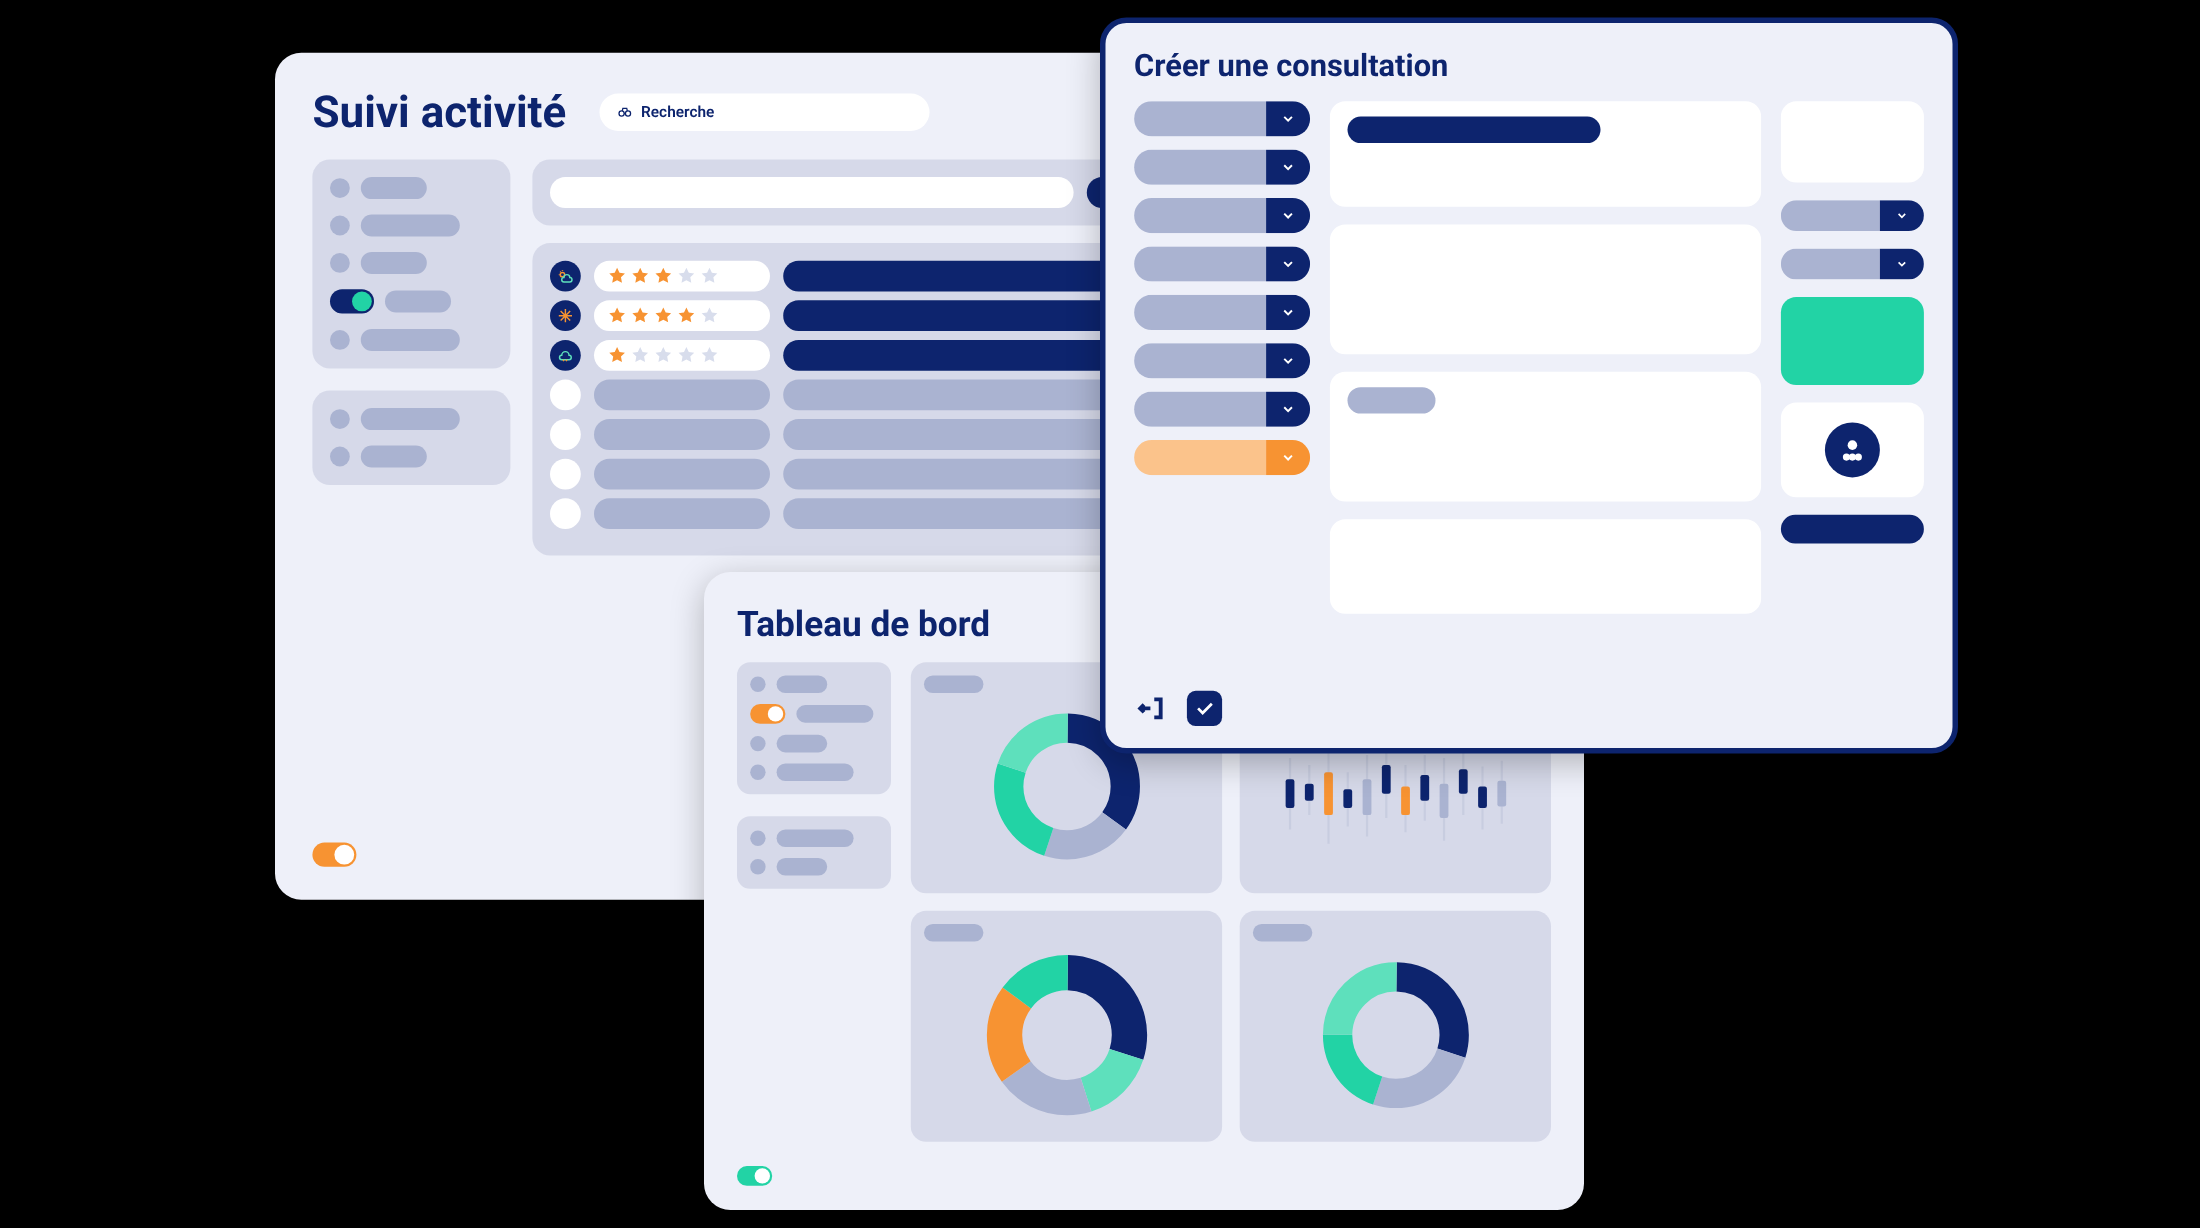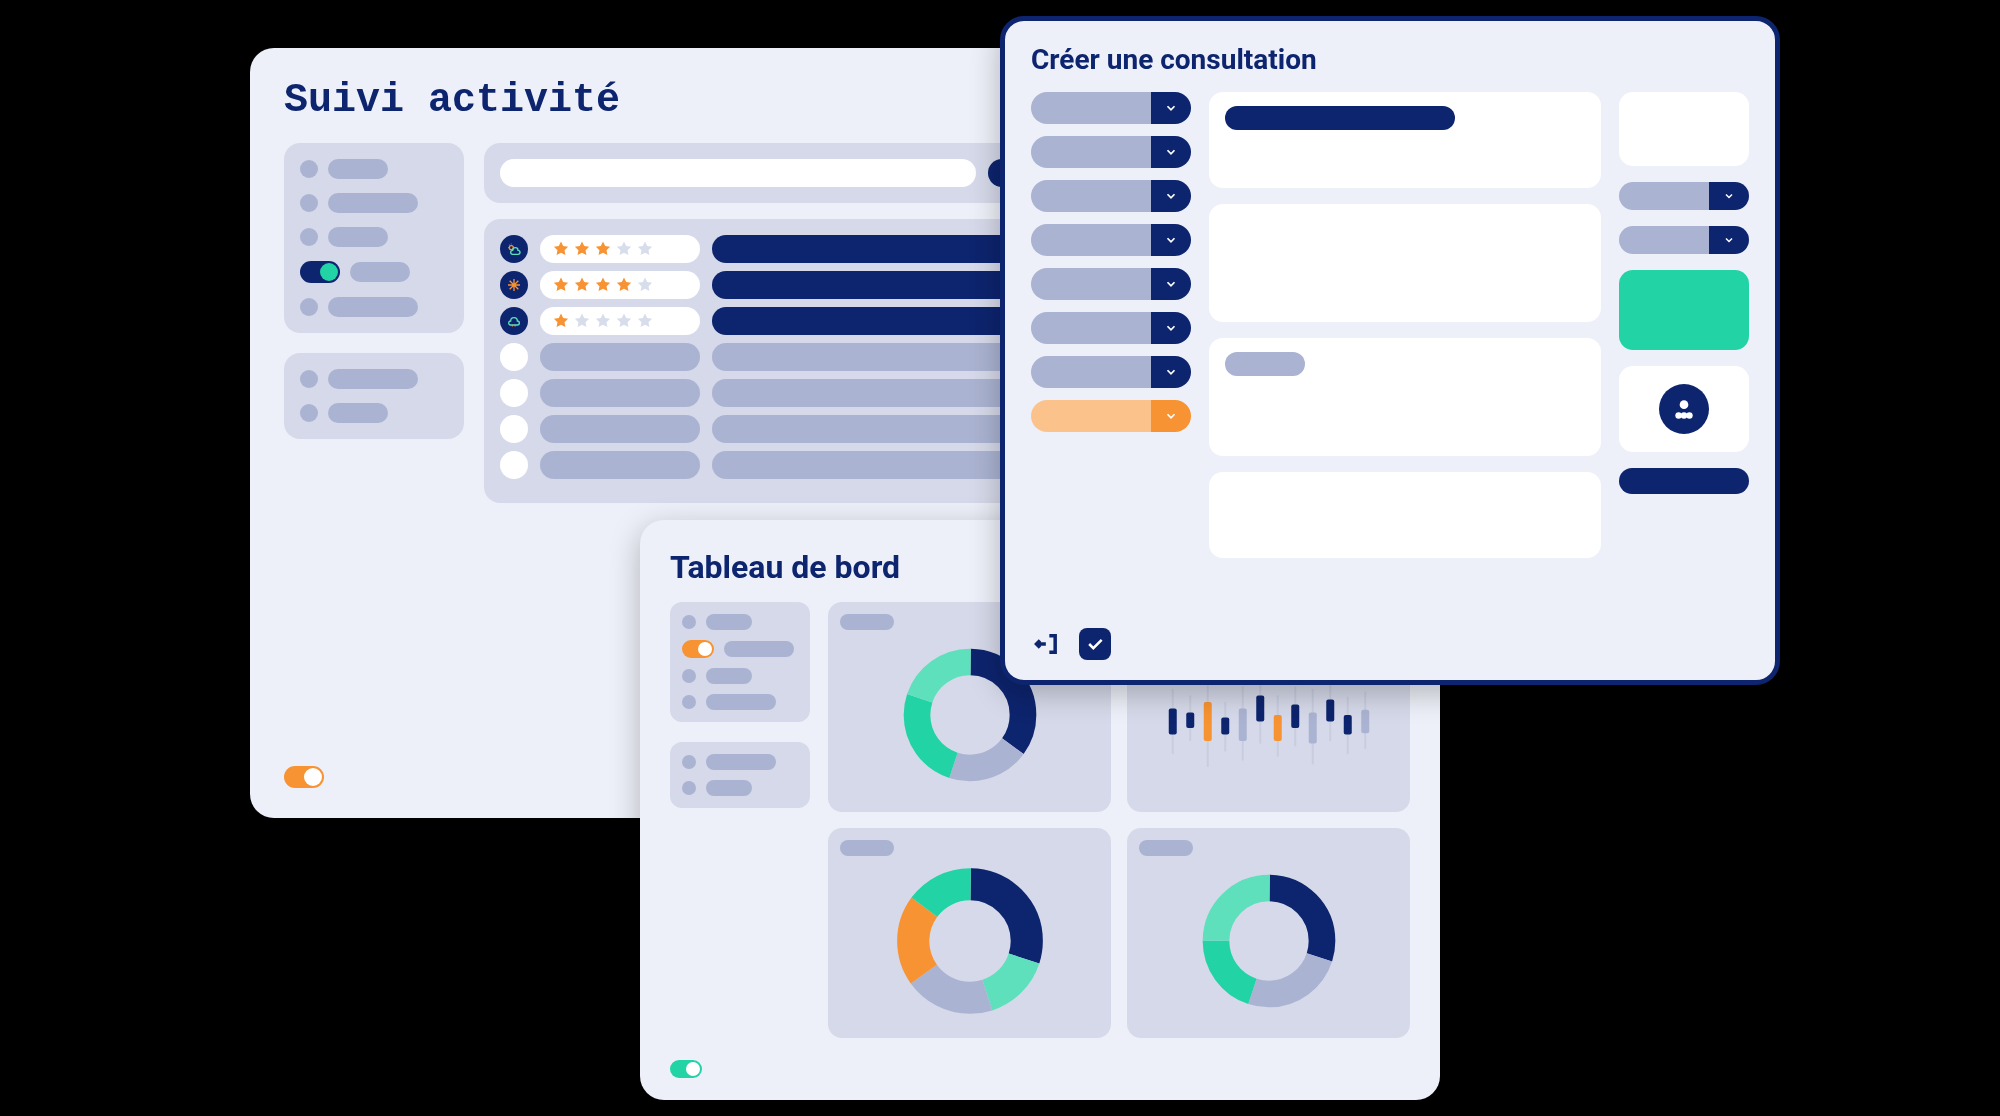--- a/index.html
+++ b/index.html
@@ -36,21 +36,21 @@
   .title {
     font-size: 40px;
     font-weight: 700;
     color: var(--navy);
     margin: 0;
   }
   .pill { border-radius: 999px; }
 
   
   #p1 { left: 250px; top: 48px; width: 930px; height: 770px; padding: 30px 34px; box-sizing: border-box; }
-  #p1 .hdr { display:flex; align-items:center; gap:30px; margin-bottom: 20px; font-family: Liberation Mono, monospace;}
+  #p1 .hdr { display:flex; align-items:center; gap:30px; margin-bottom: 20px;}
   .search {
     position: relative;
     background: var(--white);
     width: 300px;
     height: 34px;
     border-radius: 999px;
     display:flex;
     align-items:center;
     box-sizing: border-box;
     padding: 0 16px;
@@ -181,20 +181,28 @@
     width:32px; height:32px; display:flex;align-items:center;justify-content:center;
   }
   .foot-icons .ic.box { background: var(--navy); border-radius:8px; }
 </style>
 </head>
 <body>
 
 <div id="p1" class="panel">
   <div class="hdr">
     <h1 class="title">Suivi activité</h1>
+    <div class="search">
+      <svg class="search-icon" viewBox="0 0 24 24" fill="none" stroke="#0d246e" stroke-width="2">
+        <circle cx="7" cy="14" r="4"></circle>
+          <circle cx="17" cy="14" r="4"></circle>
+          <path d="M11 14h2M8 10l1-4h6l1 4"></path>
+      </svg>
+      <span class="search-text">Recherche</span>
+    </div>
   </div>
 
   <div class="body">
     <div class="sidebar">
       <div class="sidegroup">
         <div class="sideitem">
             <span class="dot"></span>
             <span class="chip w1"></span>
           </div>
         <div class="sideitem">

